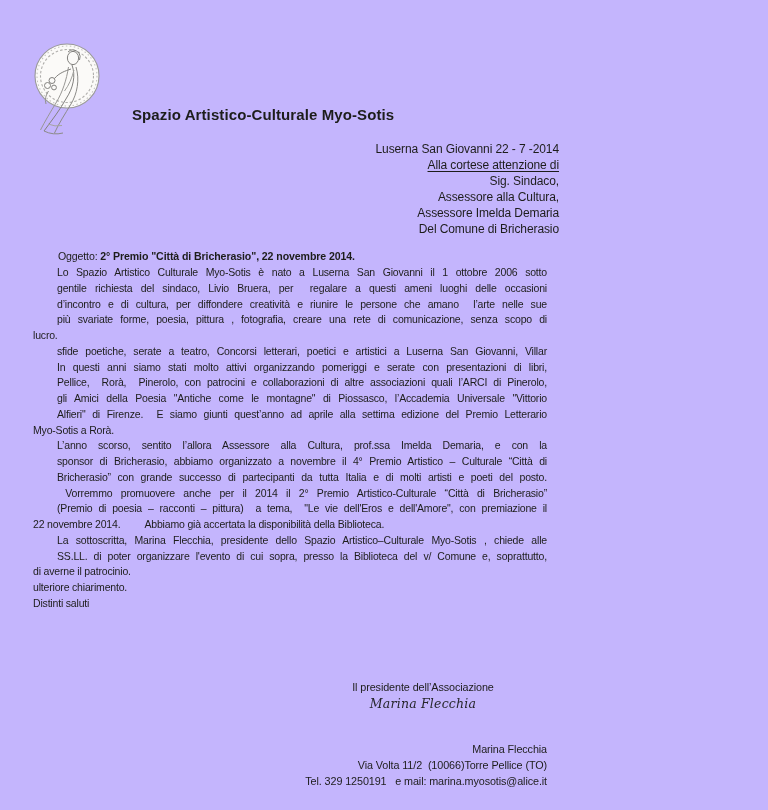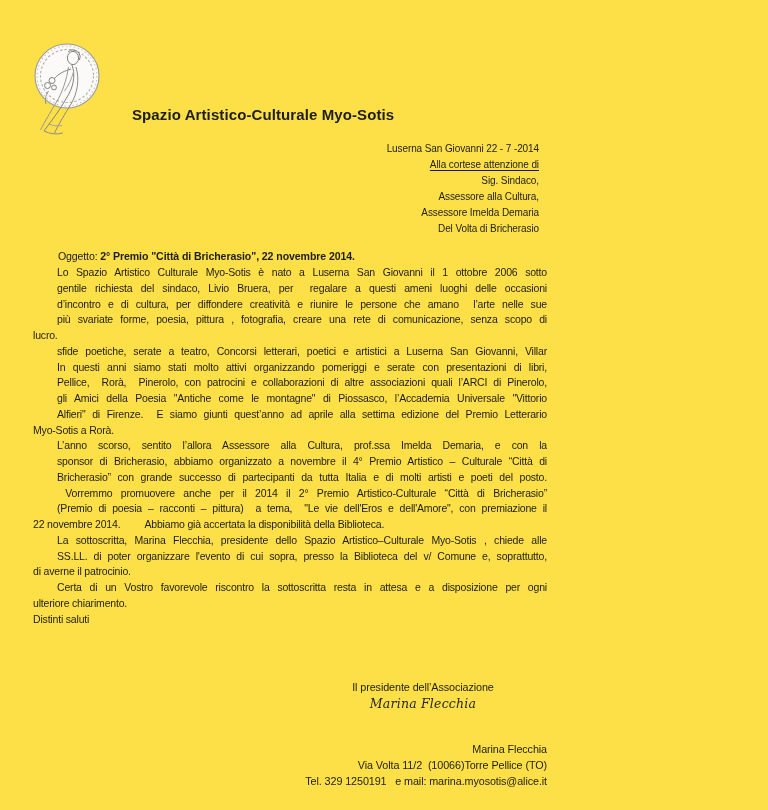--- a/index.html
+++ b/index.html
@@ -1,41 +1,41 @@
 <!DOCTYPE html>
 <html><head>
 <meta charset="utf-8">
 <style>
   html, body { margin: 0; padding: 0; background: #ffffff; }
   .page {
     position: relative;
     width: 768px;
     height: 810px;
-    background: #fde047;
+    background: #c4b5fd;
     font-family: "Liberation Sans", "DejaVu Sans", sans-serif;
     color: #1d1d1b;
     overflow: hidden;
   }
   .abs { position: absolute; }
 
   
   .logo { left: 28px; top: 36px; width: 80px; height: 102px; }
 
   
   .org-title {
     left: 132px; top: 106px;
     font-size: 15px; font-weight: bold; letter-spacing: 0.1px;
     white-space: nowrap;
   }
 
   
   .hdr {
-    left: 25px; top: 141px; width: 514px;
+    left: 45px; top: 141px; width: 514px;
     text-align: right;
-    font-size: 10px; line-height: 16.1px;
+    font-size: 12px; line-height: 16.1px;
     letter-spacing: -0.1px;
   }
   .u { text-decoration: underline; text-underline-offset: 2px; text-align: center; }
 
   
   .subject {
     left: 33px; top: 249px; width: 514px;
     font-size: 10.6px; line-height: 15.75px;
     letter-spacing: -0.15px;
     padding-left: 25px; box-sizing: border-box;
@@ -106,21 +106,21 @@
 
   <div class="abs org-title">Spazio Artistico-Culturale Myo-Sotis</div>
 
   <div class="abs hdr">
     <div class="line">Luserna San Giovanni 22 - 7 -2014</div>
     <div class="line"><span class="u">Alla cortese attenzione di</span></div>
     <div>
         <div class="line">Sig. Sindaco,</div>
         <div class="line">Assessore alla Cultura,</div>
         <div class="line">Assessore Imelda Demaria</div>
-        <div class="line">Del Volta di Bricherasio</div>
+        <div class="line">Del Comune di Bricherasio</div>
       </div>
   </div>
 
   <div class="abs subject"><span>Oggetto: </span><b>2° Premio "Città di Bricherasio", 22 novembre 2014.</b></div>
 
   <div class="abs body-block">
     <div>
         <div class="line j">Lo Spazio Artistico Culturale Myo-Sotis è nato a Luserna San Giovanni il 1 ottobre 2006 sotto</div>
         <div class="line j">gentile richiesta del sindaco, Livio Bruera, per&nbsp; regalare a questi ameni luoghi delle occasioni</div>
         <div class="line j">d’incontro e di cultura, per diffondere creatività e riunire le persone che amano&nbsp; l’arte nelle sue</div>
@@ -134,21 +134,20 @@
         <div class="line">Myo-Sotis a Rorà.</div>
         <div class="line j">L’anno scorso, sentito l’allora Assessore alla Cultura, prof.ssa Imelda Demaria, e con la</div>
         <div class="line j">sponsor di Bricherasio, abbiamo organizzato a novembre il 4° Premio Artistico – Culturale “Città di</div>
         <div class="line j">Bricherasio” con grande successo di partecipanti da tutta Italia e di molti artisti e poeti del posto.</div>
         <div class="line j">&nbsp;Vorremmo promuovere anche per il 2014 il 2° Premio Artistico-Culturale “Città di Bricherasio”</div>
         <div class="line j">(Premio di poesia – racconti – pittura)&nbsp; a tema,&nbsp; "Le vie dell'Eros e dell'Amore", con premiazione il</div>
         <div class="line">22 novembre 2014.&nbsp;&nbsp;&nbsp;&nbsp;&nbsp;&nbsp;&nbsp;&nbsp; Abbiamo già accertata la disponibilità della Biblioteca.</div>
         <div class="line j">La sottoscritta, Marina Flecchia, presidente dello Spazio Artistico–Culturale Myo-Sotis , chiede alle</div>
         <div class="line j">SS.LL. di poter organizzare l'evento di cui sopra, presso la Biblioteca del v/ Comune e, soprattutto,</div>
         <div class="line">di averne il patrocinio.</div>
-        <div class="line j">Certa di un Vostro favorevole riscontro la sottoscritta resta in attesa e a disposizione per ogni</div>
         <div class="line">ulteriore chiarimento.</div>
       </div>
     <div class="line">Distinti saluti</div>
   </div>
 
   <div class="abs closing">
     <div>Il presidente dell’Associazione</div>
     <div class="script">Marina Flecchia</div>
   </div>
 

